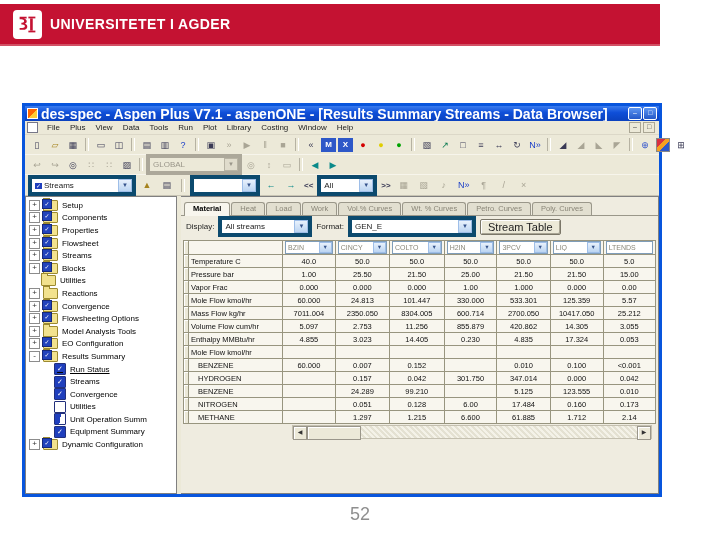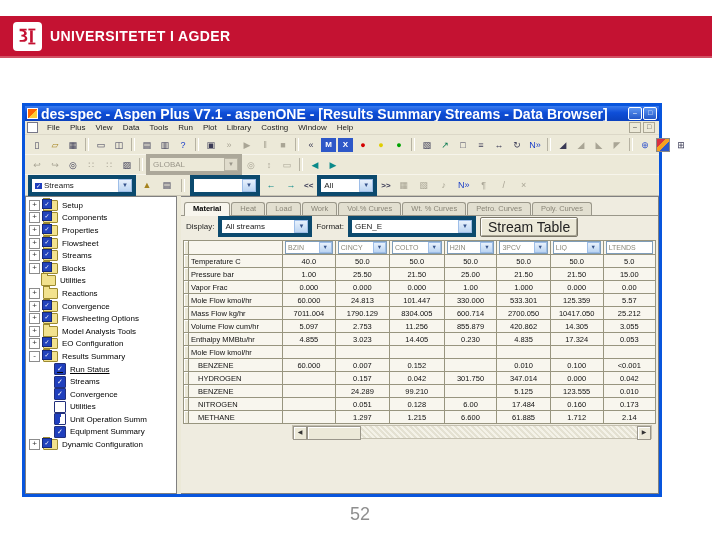--- a/index.html
+++ b/index.html
@@ -1,20 +1,20 @@
 <!DOCTYPE html>
 <html><head>
 <meta charset="utf-8">
 <style>
   html,body{margin:0;padding:0;}
   body{width:720px;height:540px;background:#ffffff;position:relative;overflow:hidden;
        font-family:"Liberation Sans",sans-serif;}
 
   
-  .banner{position:absolute;left:0;top:16px;width:712px;height:40px;background:#C41232;
+  .banner{position:absolute;left:0;top:4px;width:660px;height:40px;background:#C41232;
           border-bottom:2px solid #D25064;}
   .logo{position:absolute;left:13px;top:6px;width:29px;height:29px;background:#fff;
         border-radius:4px;display:flex;align-items:center;justify-content:center;}
   .banner-title{position:absolute;left:50px;top:12px;color:#fff;font-weight:bold;
                 font-size:14px;letter-spacing:.4px;}
   .page-num{position:absolute;left:0;top:504px;width:720px;text-align:center;
             color:#8f8f8f;font-size:18px;}
 
   
   .window{position:absolute;left:22px;top:103px;width:640px;height:394px;
@@ -91,21 +91,21 @@
   .tabs{height:16px;flex:none;display:flex;align-items:flex-end;padding:2px 3px 0;
         border-bottom:1px solid #9A978A;background:#EFECE0;}
   .tab{font-size:7.5px;color:#8A8678;background:#E2DFD0;border:1px solid #9A978A;
        border-bottom:none;border-radius:3px 3px 0 0;padding:1px 8px 2px;margin-right:1px;
        white-space:nowrap;margin-top:45px;}
   .tab.active{background:#F8F6EE;color:#000;font-weight:bold;position:relative;top:1px;
               padding-bottom:3px;}
 
   .display-row{height:21px;flex:none;display:flex;align-items:center;gap:4px;
                padding:0 5px;font-size:8px;color:#222;background:#EFECE0;}
-  .btn3d{border:1px solid #7A7668;background:#ECE9D8;font-size:14px;color:#222;
+  .btn3d{border:1px solid #7A7668;background:#ECE9D8;font-size:11px;color:#222;
          padding:1px 7px;border-radius:2px;font-family:"Liberation Sans",sans-serif;
          box-shadow:inset 1px 1px 0 #fff, inset -1px -1px 0 #A8A494;}
 
   .table-area{flex:1;position:relative;padding:3px 2px 0 2px;min-height:0;}
   table.grid{border-collapse:collapse;table-layout:fixed;background:#F8F6EE;
              font-size:7.5px;color:#111;}
   table.grid th,table.grid td{border:1px solid #98957F;height:12px;padding:0 2px;
              overflow:hidden;white-space:nowrap;font-weight:normal;}
   td.rowsel{background:#ECE9D8;border:1px solid #B8B4A4;border-right-color:#808080;
             box-shadow:inset 1px 1px 0 #fff;}
@@ -508,21 +508,21 @@
                 <td class="val">101.447</td>
                 <td class="val">330.000</td>
                 <td class="val">533.301</td>
                 <td class="val">125.359</td>
                 <td class="val">5.57</td>
               </tr>
               <tr>
                 <td class="rowsel"></td>
                 <td class="lbl">Mass Flow kg/hr</td>
                 <td class="val">7011.004</td>
-                <td class="val">1790.129</td>
+                <td class="val">2350.050</td>
                 <td class="val">8304.005</td>
                 <td class="val">600.714</td>
                 <td class="val">2700.050</td>
                 <td class="val">10417.050</td>
                 <td class="val">25.212</td>
               </tr>
               <tr>
                 <td class="rowsel"></td>
                 <td class="lbl">Volume Flow cum/hr</td>
                 <td class="val">5.097</td>

